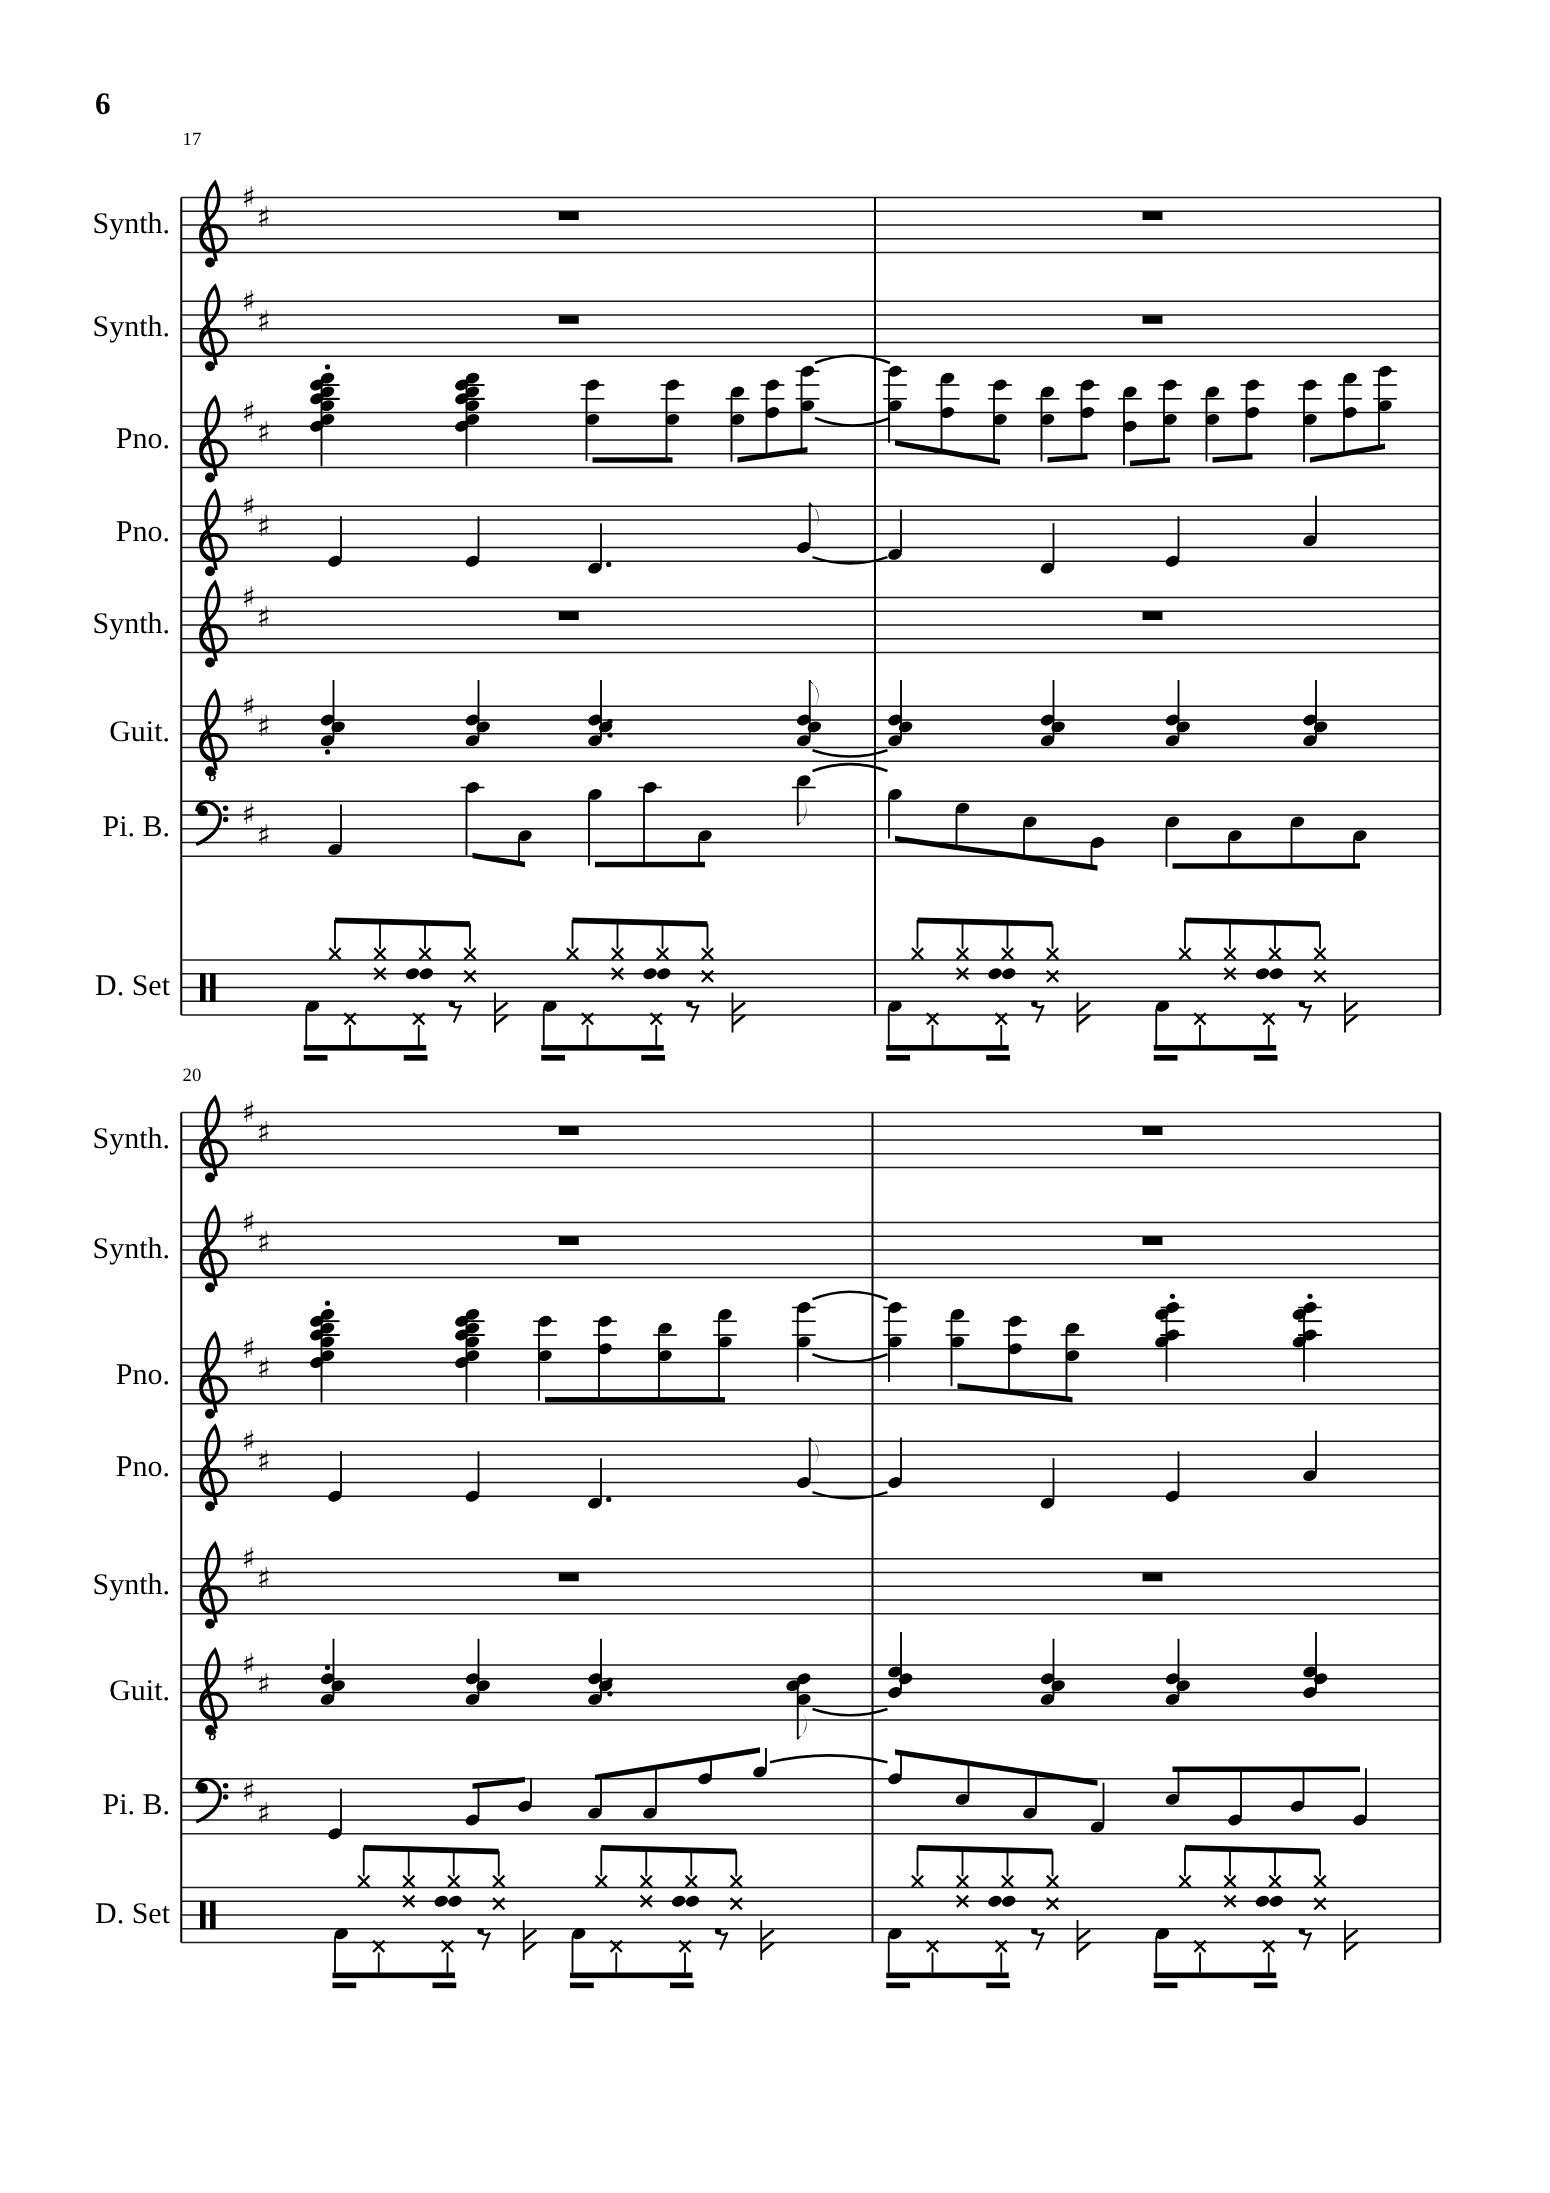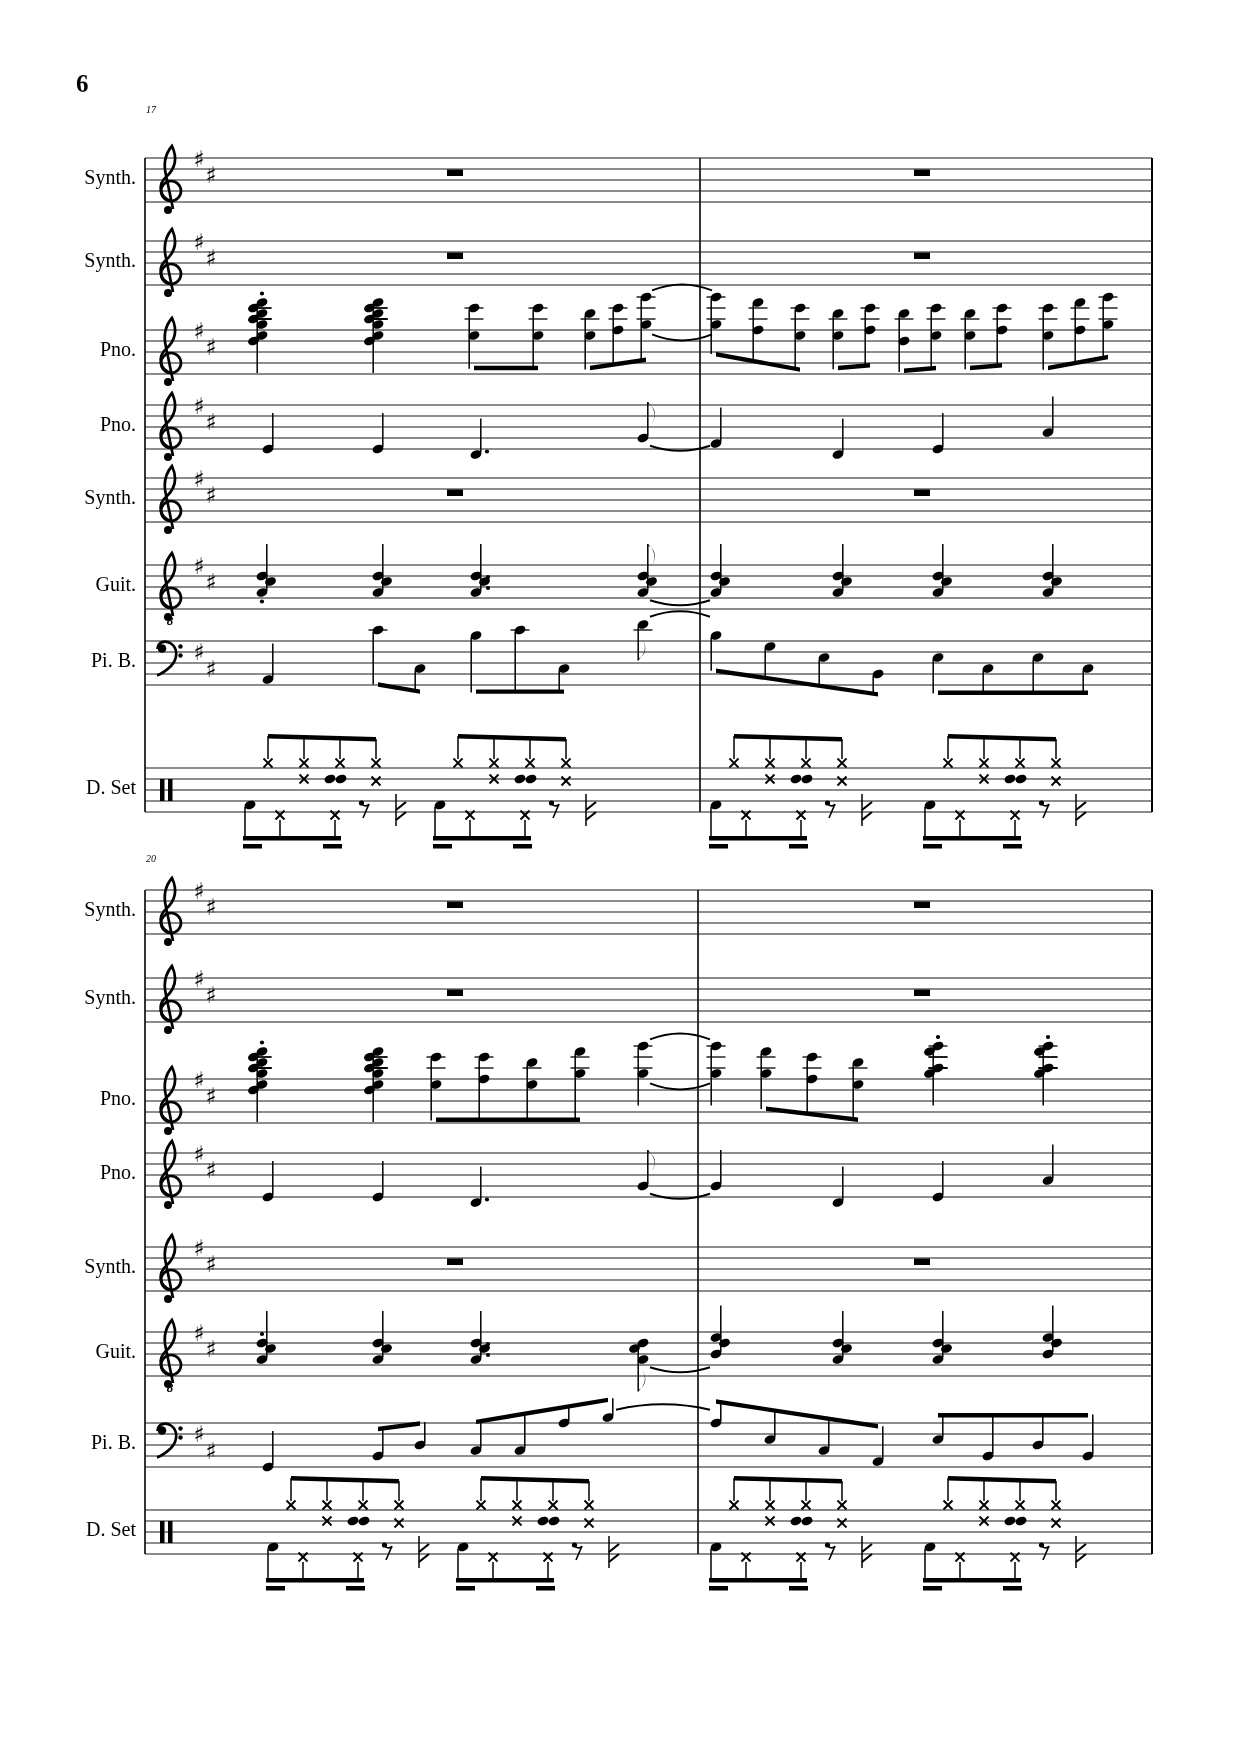--- a/index.html
+++ b/index.html
@@ -1,22 +1,22 @@
 <!DOCTYPE html>
 <html><head>
 <meta charset="utf-8">
 <style>
   html,body{margin:0;padding:0;background:#ffffff;}
   .page{position:relative;width:1240px;height:1754px;background:#fff;overflow:hidden;
         font-family:"Liberation Serif","DejaVu Serif",serif;color:#000;}
   .pageno{position:absolute;left:76px;top:70px;font-size:25px;font-weight:bold;}
-  .mno{position:absolute;font-style:italic;font-size:10px;}
+  .mno{position:absolute;font-size:15px;}
   #mno1{left:146px;top:104px;}
   #mno2{left:146px;top:853px;}
-  .inst-label{position:absolute;left:2px;width:134px;text-align:right;font-size:20px;white-space:nowrap;}
+  .inst-label{position:absolute;left:2px;width:134px;text-align:right;font-size:24px;white-space:nowrap;}
   svg.score{position:absolute;left:0;top:0;}
   .mus{font-family:"DejaVu Sans",sans-serif;}
 </style>
 </head>
 <body>
 
 <div class="page">
   <div class="pageno">6</div>
   <div class="mno" id="mno1">17</div>
   <div class="mno" id="mno2">20</div>

